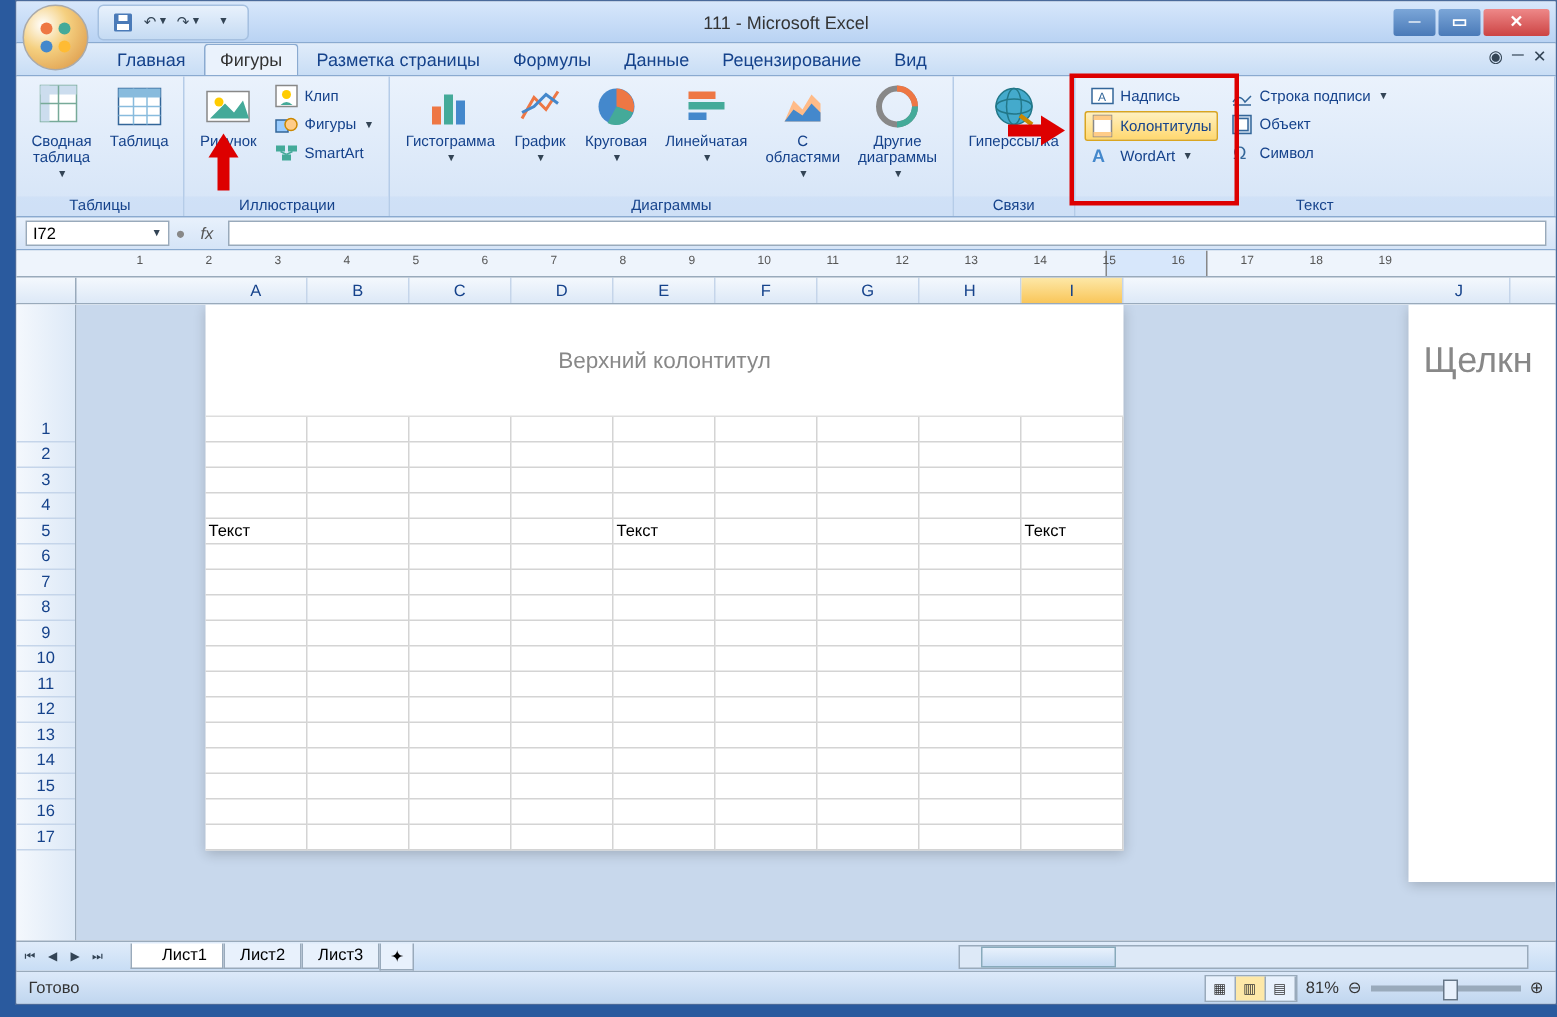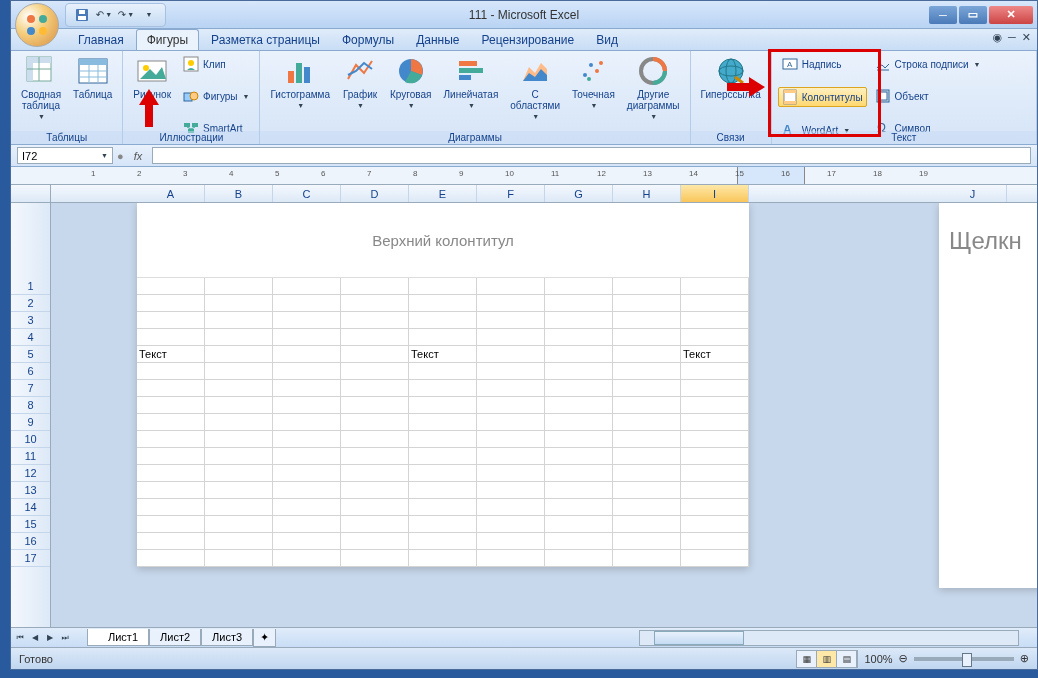--- a/index.html
+++ b/index.html
@@ -23,21 +23,21 @@
 .tab.active { background: #eaf2fc; border: 1px solid #8aaad0; border-bottom: none; color: #333; }
 .help-btns { position: absolute; right: 6px; top: 2px; display: flex; gap: 6px; font-size: 11px; color: #345; }
 
 .ribbon { height: 94px; background: linear-gradient(#eaf2fc, #d5e4f7); display: flex; border-bottom: 1px solid #8aaad0; position: relative; }
 .rgroup { border-right: 1px solid #b5cce8; padding: 2px 6px 0; display: flex; flex-direction: column; position: relative; }
 .rgroup-label { font-size: 10px; color: #15428b; text-align: center; padding: 1px 0; position: absolute; bottom: 0; left: 0; right: 0; background: rgba(200,220,245,.5); }
 .rgroup-body { flex: 1; display: flex; align-items: flex-start; gap: 4px; }
 .big-btn { display: flex; flex-direction: column; align-items: center; justify-content: flex-start; padding: 2px 4px; gap: 2px; cursor: pointer; min-width: 44px; }
 .big-btn .icon { width: 32px; height: 32px; display: flex; align-items: center; justify-content: center; }
 .big-btn .lbl { font-size: 10px; color: #15428b; text-align: center; line-height: 11px; }
-.small-stack { display: flex; flex-direction: column; gap: 14px; padding-top: 2px; }
+.small-stack { display: flex; flex-direction: column; gap: 1px; padding-top: 2px; }
 .small-btn { display: flex; align-items: center; gap: 4px; font-size: 10px; color: #15428b; padding: 1px 4px; cursor: pointer; white-space: nowrap; }
 .small-btn .sicon { width: 16px; height: 16px; display: flex; align-items: center; justify-content: center; }
 .drop-arrow { font-size: 7px; color: #345; margin-left: 1px; }
 
 .highlight-box { position: absolute; border: 3px solid #d00; pointer-events: none; }
 .red-arrow { position: absolute; width: 40px; height: 20px; pointer-events: none; }
 .red-arrow::before { content: ''; position: absolute; left: 0; top: 6px; width: 24px; height: 8px; background: #d00; }
 .red-arrow::after { content: ''; position: absolute; left: 22px; top: 0; border-left: 16px solid #d00; border-top: 10px solid transparent; border-bottom: 10px solid transparent; }
 .red-arrow.up { transform: rotate(-90deg); }
 
@@ -268,33 +268,20 @@
           </div>
         <div class="big-btn">
             <span class="icon">
               <svg width="32" height="32">
                 <polygon points="4,26 10,12 16,18 22,8 28,14 28,26" fill="#fb8"></polygon>
                 <polygon points="4,26 10,18 16,22 22,14 28,20 28,26" fill="#48c"></polygon>
               </svg>
             </span>
             <span class="lbl" style="white-space:pre-line">С
 областями</span>
-            <span class="drop-arrow">▼</span>
-          </div>
-        <div class="big-btn">
-            <span class="icon">
-              <svg width="32" height="32">
-                <circle cx="8" cy="20" r="2" fill="#48c"></circle>
-                <circle cx="14" cy="10" r="2" fill="#48c"></circle>
-                <circle cx="20" cy="16" r="2" fill="#e74"></circle>
-                <circle cx="24" cy="8" r="2" fill="#e74"></circle>
-                <circle cx="12" cy="24" r="2" fill="#4a9"></circle>
-              </svg>
-            </span>
-            <span class="lbl">Точечная</span>
             <span class="drop-arrow">▼</span>
           </div>
         <div class="big-btn">
             <span class="icon">
               <svg width="32" height="32">
                 <circle cx="16" cy="16" r="12" fill="none" stroke="#888" stroke-width="4"></circle>
                 <path d="M16 4 A12 12 0 0 1 28 16" stroke="#e74" fill="none" stroke-width="4"></path>
                 <path d="M28 16 A12 12 0 0 1 16 28" stroke="#4a9" fill="none" stroke-width="4"></path>
               </svg>
             </span>
@@ -645,19 +632,19 @@
   </div>
 
   <div class="statusbar">
     <span>Готово</span>
     <div class="status-right">
       <div class="view-btns">
         <div class="view-btn">▦</div>
         <div class="view-btn" style="background:#fde8a8">▥</div>
         <div class="view-btn">▤</div>
       </div>
-      <span>100%</span>
+      <span>81%</span>
       <span>⊖</span>
       <div class="zoom-slider"></div>
       <span>⊕</span>
     </div>
   </div>
 </div>
 
 </body></html>

